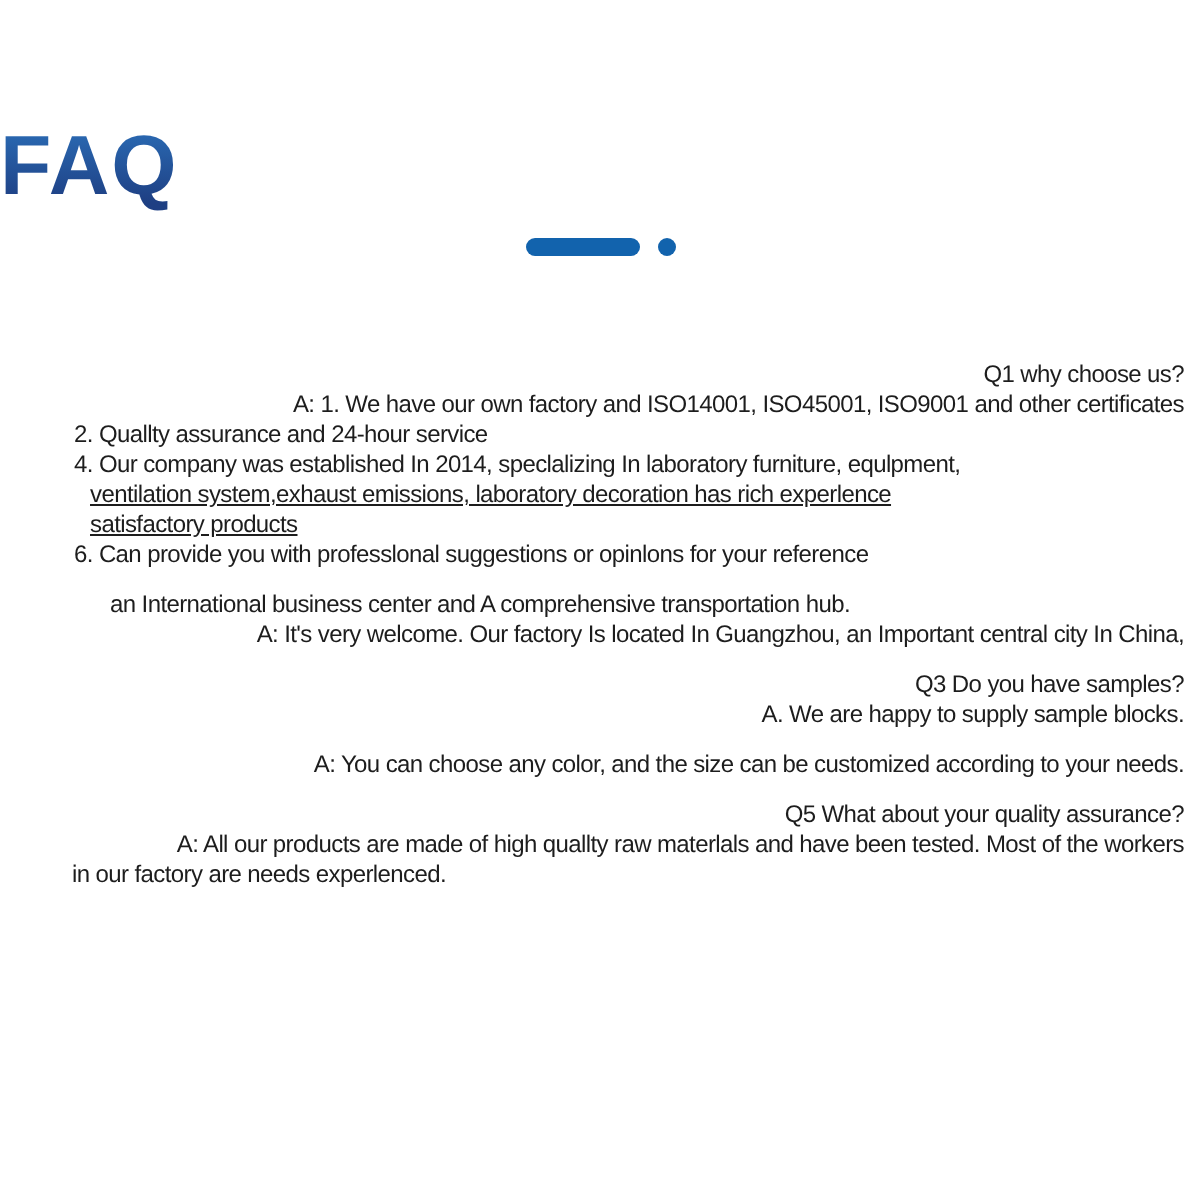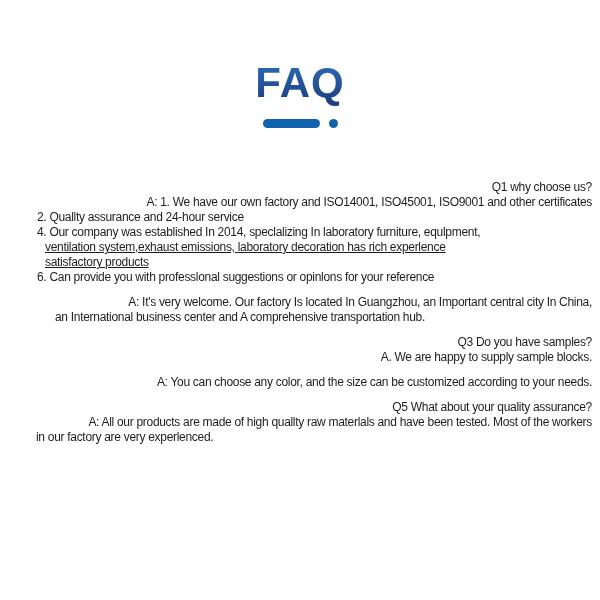--- a/index.html
+++ b/index.html
@@ -12,21 +12,21 @@
     font-family: "Liberation Sans", "DejaVu Sans", sans-serif;
   }
   .page {
     position: relative;
     width: 600px;
     height: 600px;
     background: #ffffff;
   }
   .header {
     padding-top: 60px;
-    text-align: center;
+    text-align: left;
   }
   .page-title {
     margin: 0;
     font-size: 42px;
     line-height: 46px;
     font-weight: bold;
     letter-spacing: 1px;
     background: linear-gradient(180deg, var(--title-top, #2a6ab3) 10%, var(--title-bottom, #1e3f83) 90%);
     -webkit-background-clip: text;
     background-clip: text;
@@ -94,33 +94,33 @@
       <div class="line ind-a">Q1 why choose us?</div>
       <div class="line ind-a">A: 1. We have our own factory and ISO14001, ISO45001, ISO9001 and other certificates</div>
       <div class="line ind-num">2. Quallty assurance and 24-hour service</div>
       <div class="line ind-num">4. Our company was established In 2014, speclalizing In laboratory furniture, equlpment,</div>
       <div class="line ind-cont">ventilation system,exhaust emissions, laboratory decoration has rich experlence</div>
       <div class="line ind-cont">satisfactory products</div>
       <div class="line ind-num">6. Can provide you with professlonal suggestions or opinlons for your reference</div>
     </div>
 
     <div class="faq-section">
+      <div class="line ind-wide">an International business center and A comprehensive transportation hub.</div>
       <div class="line ind-a">A: It's very welcome. Our factory Is located In Guangzhou, an Important central city In China,</div>
-      <div class="line ind-wide">an International business center and A comprehensive transportation hub.</div>
     </div>
 
     <div class="faq-section">
       <div class="line ind-a">Q3 Do you have samples?</div>
       <div class="line ind-a">A. We are happy to supply sample blocks.</div>
     </div>
 
     <div class="faq-section">
       <div class="line ind-a">A: You can choose any color, and the size can be customized according to your needs.</div>
     </div>
 
     <div class="faq-section">
       <div class="line ind-a">Q5 What about your quality assurance?</div>
       <div class="line ind-a">A: All our products are made of high quallty raw materlals and have been tested. Most of the workers</div>
-      <div class="line ind-sm">in our factory are very experlenced.</div>
+      <div class="line ind-sm">in our factory are needs experlenced.</div>
     </div>
 
   </div>
 </div>
 
 </body></html>

